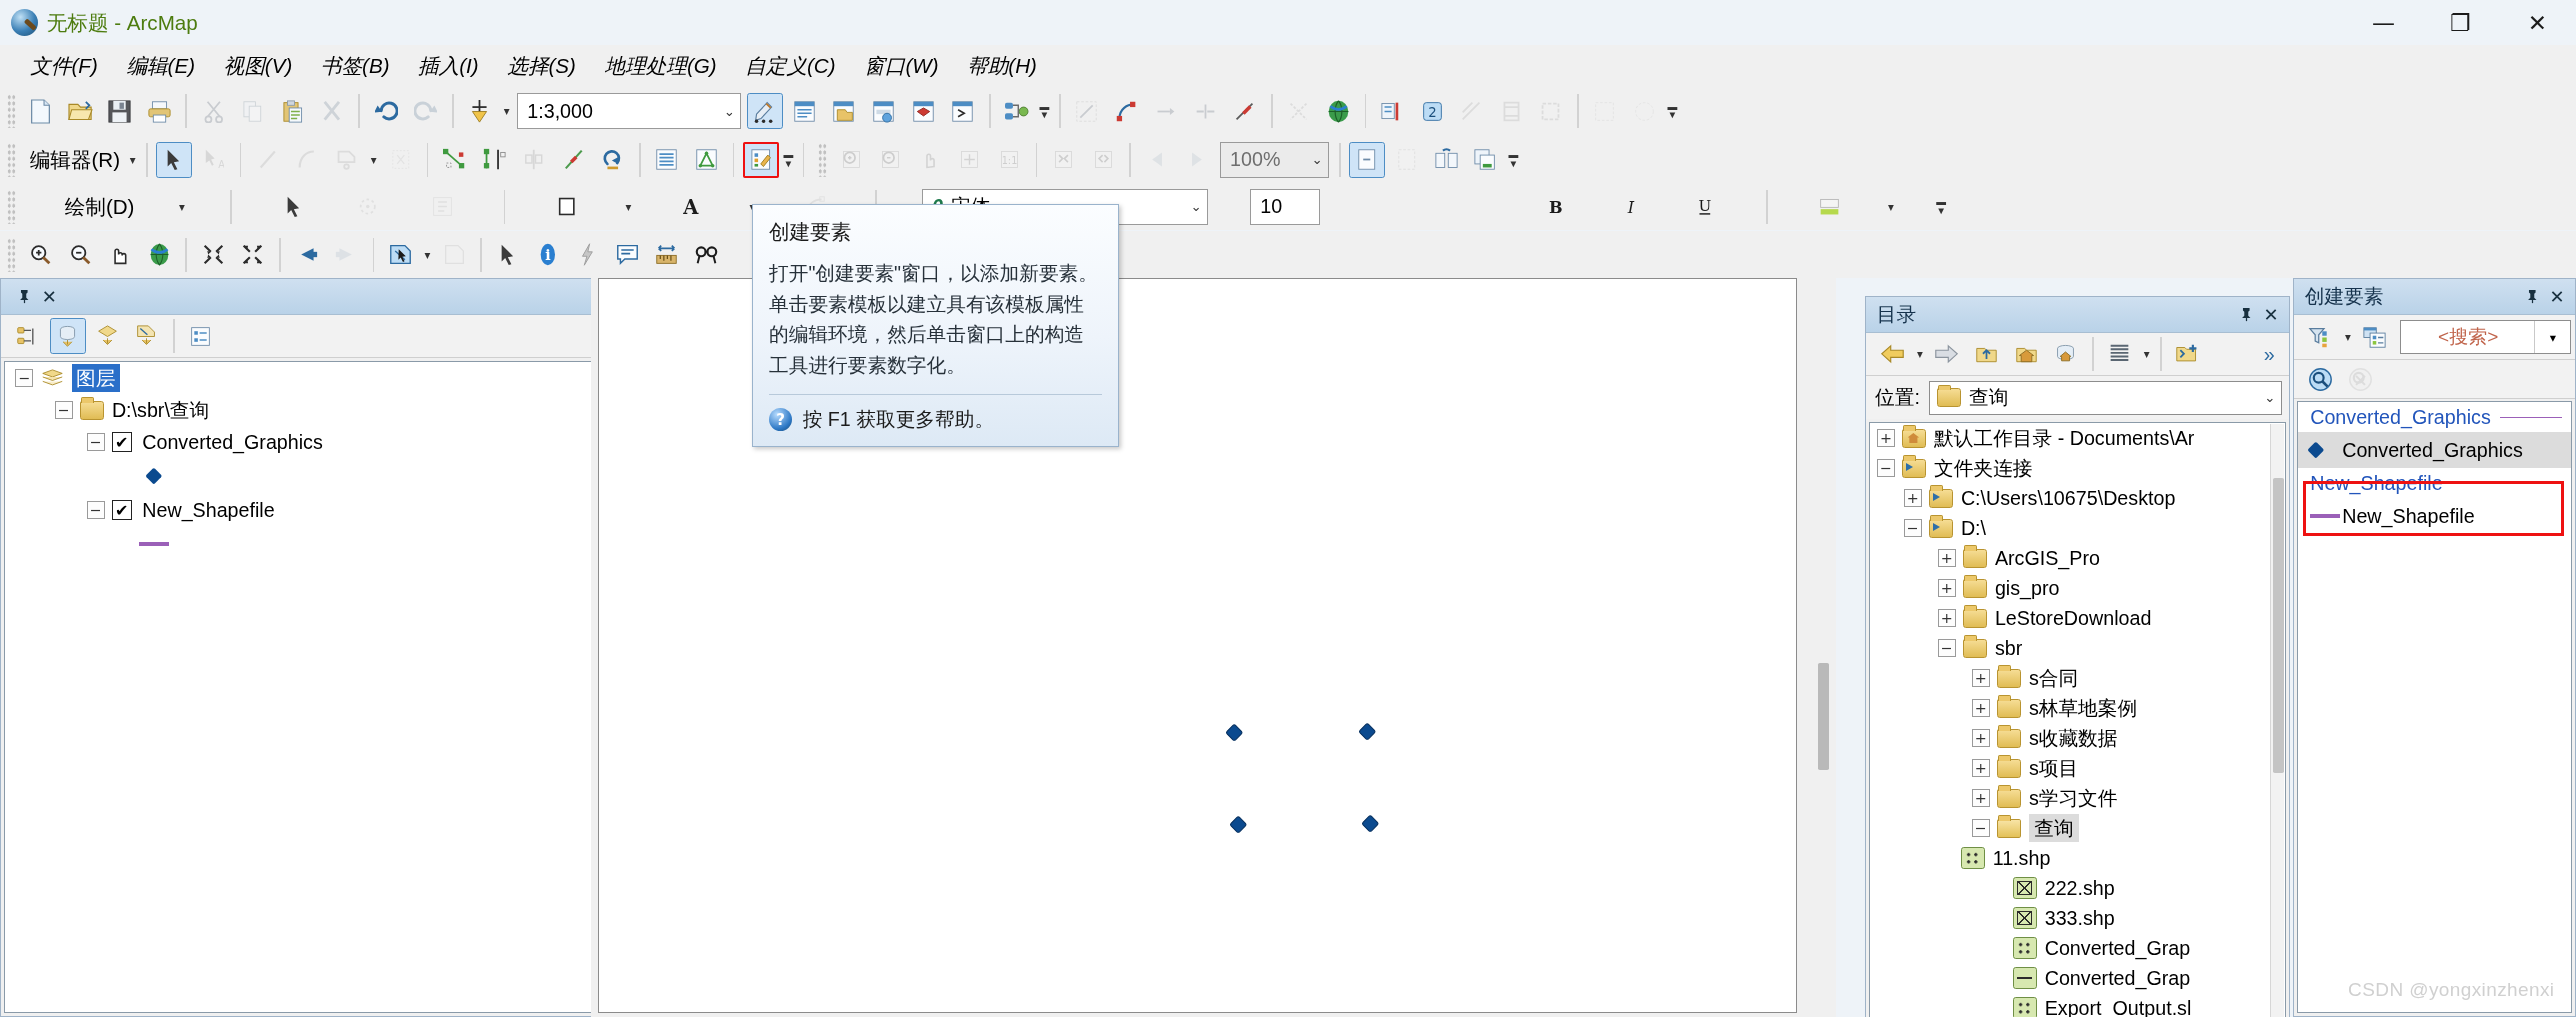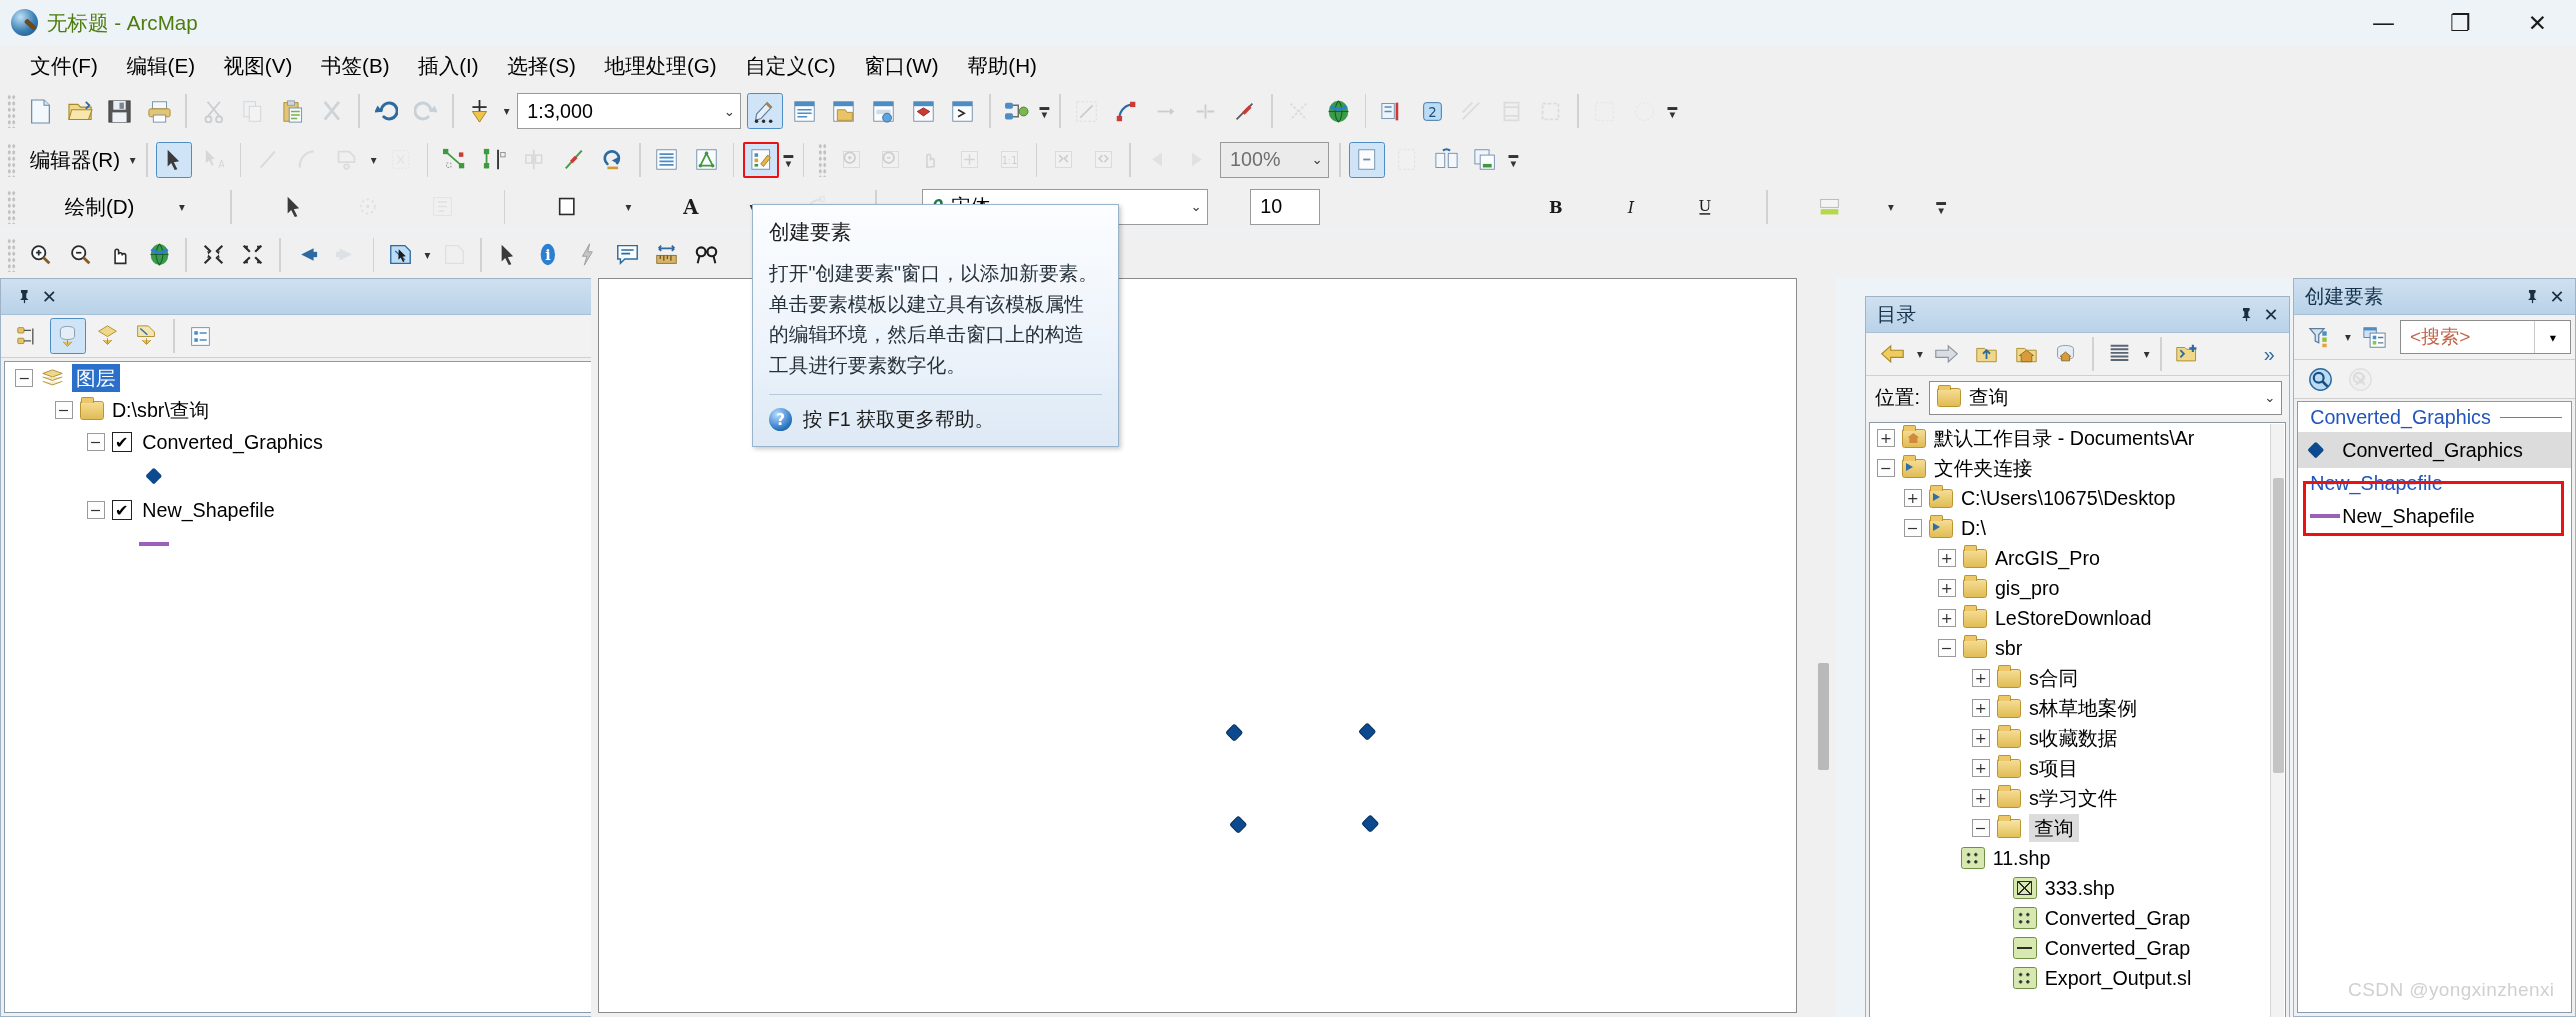--- a/index.html
+++ b/index.html
@@ -32,21 +32,21 @@
   .title-text { font-size: 20.6px; color:#4d7c0f; }
   .win-buttons { position:absolute; right:0; top:0; height:45px; display:flex; }
   .win-btn {
     width: 77px; height:45px; display:flex; align-items:center; justify-content:center;
     font-size: 23px; color:#1b1b1b; font-family:"DejaVu Sans", sans-serif;
   }
 
   
   .menubar {
     position:absolute; left:0; top:45px; width:100%; height:41px;
-    background:#f0f0f0; display:flex; align-items:center; padding-left: 16px;
+    background:#f0f0f0; display:flex; align-items:center; padding-left: 16px; font-style: italic;
   }
   .menu-item {
     padding: 3.6px 14.3px; font-size: 20.6px; color:#000; white-space:nowrap;
   }
 
   
   .toolbar {
     position:absolute; left:0; width:100%;
     background:#f0f0f0; display:flex; align-items:center;
   }
@@ -235,21 +235,21 @@
   .cat-vthumb { position:absolute; left:1.8px; top:54px; width:10.7px; height:295px; background:#c4c4c4; border-radius:1.8px; }
 
   
   .cf-panel { left:2293px; top:278px; width:283px; height:739px; }
   .cf-tools2 {
     height: 39px; background:#f2f2f2; display:flex; align-items:center;
     padding-left:7.2px; border-bottom:0.9px solid #cfcfcf;
   }
   .cf-search {
     flex:1; height:34px; border:0.9px solid #8d8d8d; background:#fff;
-    display:flex; align-items:center; margin: 0 3.6px 0 5.4px;
+    display:flex; align-items:center; margin: 0 3.6px 0 5.4px; padding-left: 28px;
   }
   .cf-search .sval { flex:1; padding-left:9px; font-size:19px; color:#c0634a; }
   .cf-search .sdrop {
     width:36px; height:100%; border-left:0.9px solid #c9c9c9;
     display:flex; align-items:center; justify-content:center; font-size:12.5px;
   }
   .cf-body {
     position:absolute; left:2.7px; top:122px; right:2.7px; bottom:2.7px;
     background:#fff; border:0.9px solid #8a9aa8; overflow:hidden;
   }
@@ -1228,20 +1228,24 @@
         <span class="expander">−</span>
         <span class="folder open"></span>
         <span class="cat-label hl">查询</span>
       </div>
       <div class="cat-row" style="padding-left:91px;">
         <span class="shpicon pts"></span>
         <span>11.shp</span>
       </div>
       <div class="cat-row" style="padding-left:143px;">
         <span class="shpicon poly"></span>
+        <span>222.shp</span>
+      </div>
+      <div class="cat-row" style="padding-left:143px;">
+        <span class="shpicon poly"></span>
         <span>333.shp</span>
       </div>
       <div class="cat-row" style="padding-left:143px;">
         <span class="shpicon pts"></span>
         <span>Converted_Grap</span>
       </div>
       <div class="cat-row" style="padding-left:143px;">
         <span class="shpicon line"></span>
         <span>Converted_Grap</span>
       </div>

